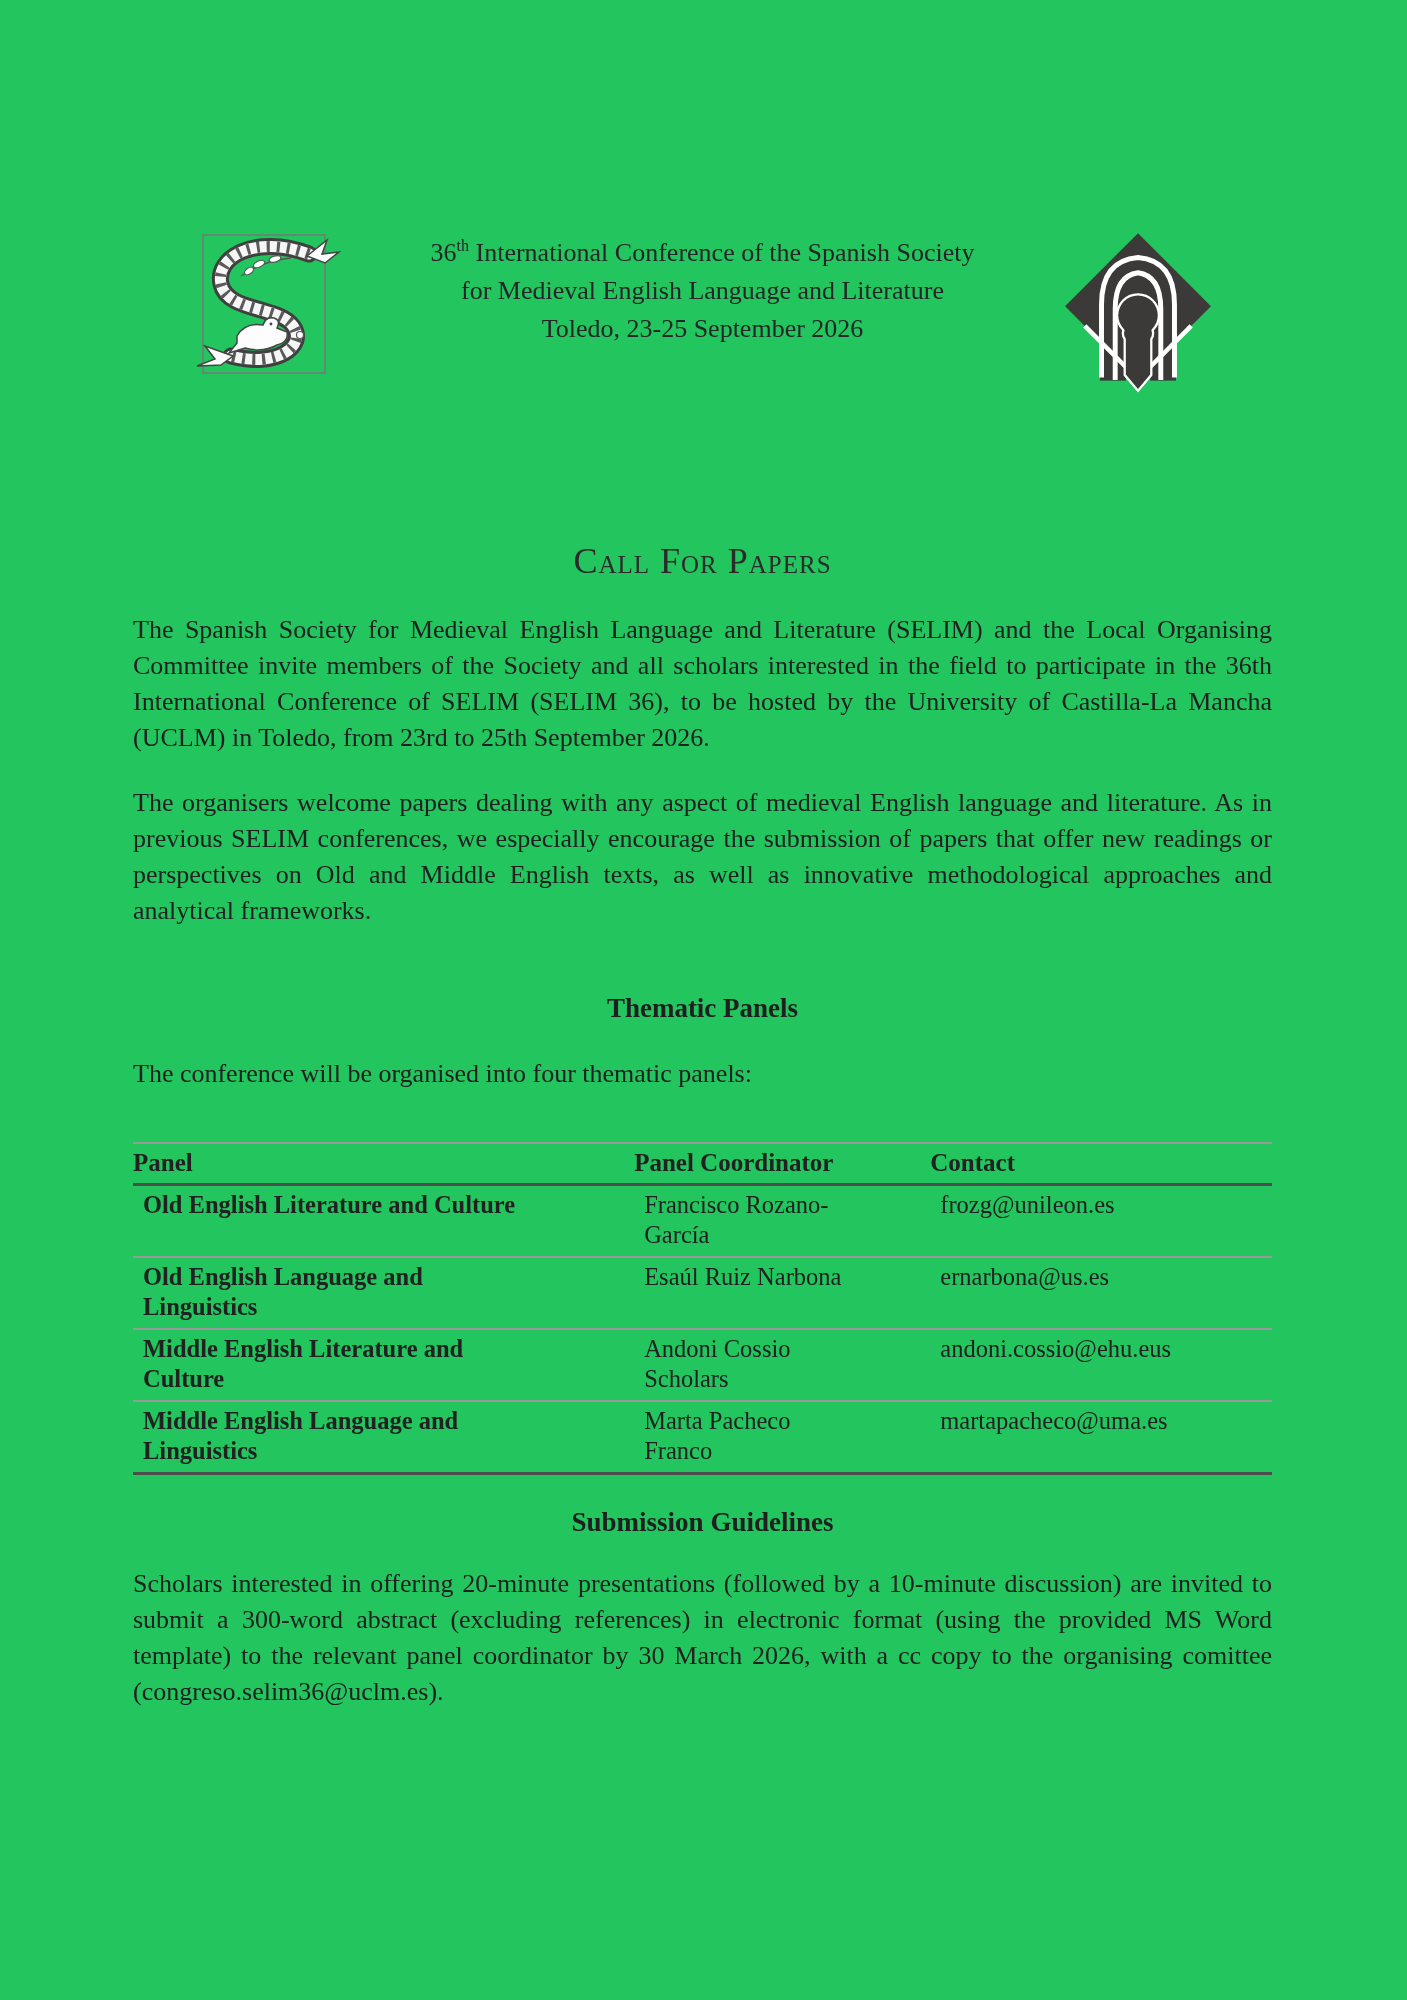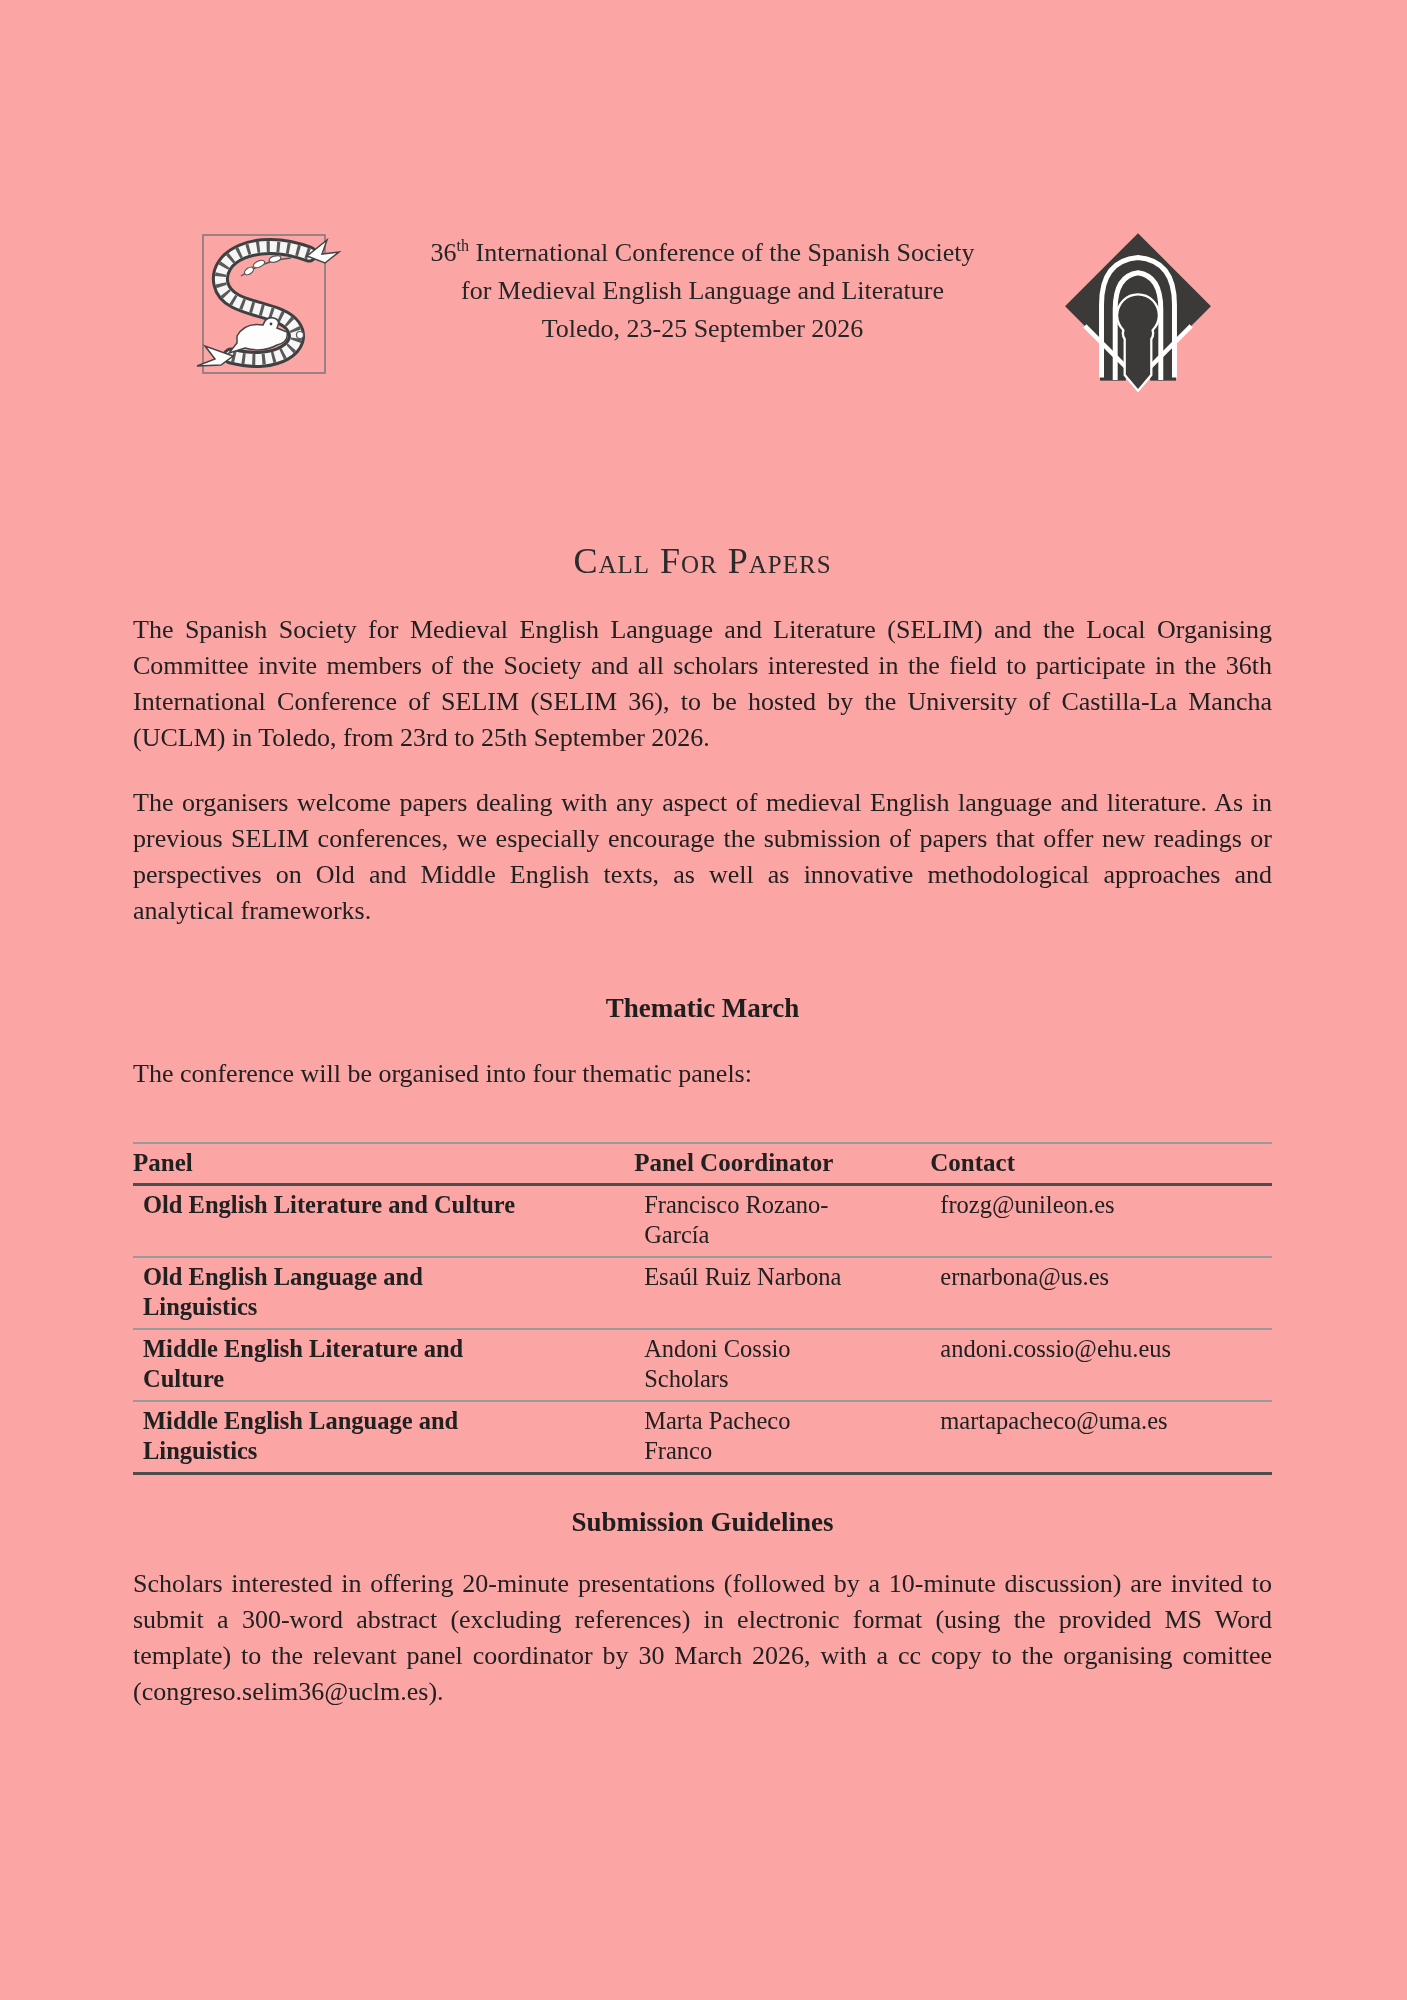--- a/index.html
+++ b/index.html
@@ -3,21 +3,21 @@
 <meta charset="utf-8">
 <style>
   html, body { margin:0; padding:0; background:#ffffff; }
   .page {
     position: relative;
     width: 1407px;
     height: 2000px;
     box-sizing: border-box;
     padding: 232px 135px 0 133px;
     overflow: hidden;
-    background: #fca5a5;
+    background: #22c55e;
     color: #212121;
     font-family: "Liberation Serif", "DejaVu Serif", serif;
   }
   
   .header-row { display: flex; align-items: flex-start; }
   .logo-selim { width: 162px; height: 146px; margin-left: 48px; flex: none; }
   .logo-uclm  { width: 152px; height: 166px; margin-right: 58px; margin-top: -2px; flex: none; }
   .header-text {
     flex: 1;
     text-align: center;
@@ -130,21 +130,21 @@
       <circle cx="100" cy="112" r="26" fill="#3b3a38"></circle>
       <path d="M84,128 Q79,136 84,143 L84,190 L100,209 L116,190 L116,143 Q121,136 116,128 Z" fill="#3b3a38"></path>
     </svg>
   </div>
 
   <div class="cfp-title">Call For Papers</div>
 
   <p class="para para-1">The Spanish Society for Medieval English Language and Literature (SELIM) and the Local Organising Committee invite members of the Society and all scholars interested in the field to participate in the 36th International Conference of SELIM (SELIM 36), to be hosted by the University of Castilla-La Mancha (UCLM) in Toledo, from 23rd to 25th September 2026.</p>
   <p class="para para-2">The organisers welcome papers dealing with any aspect of medieval English language and literature. As in previous SELIM conferences, we especially encourage the submission of papers that offer new readings or perspectives on Old and Middle English texts, as well as innovative methodological approaches and analytical frameworks.</p>
 
-  <h2 class="section-heading heading-thematic">Thematic March</h2>
+  <h2 class="section-heading heading-thematic">Thematic Panels</h2>
   <p class="intro-line">The conference will be organised into four thematic panels:</p>
 
   <table class="panels-table">
     <colgroup>
       <col style="width:44%">
       <col style="width:26%">
       <col style="width:30%">
     </colgroup>
     <thead>
       <tr>

